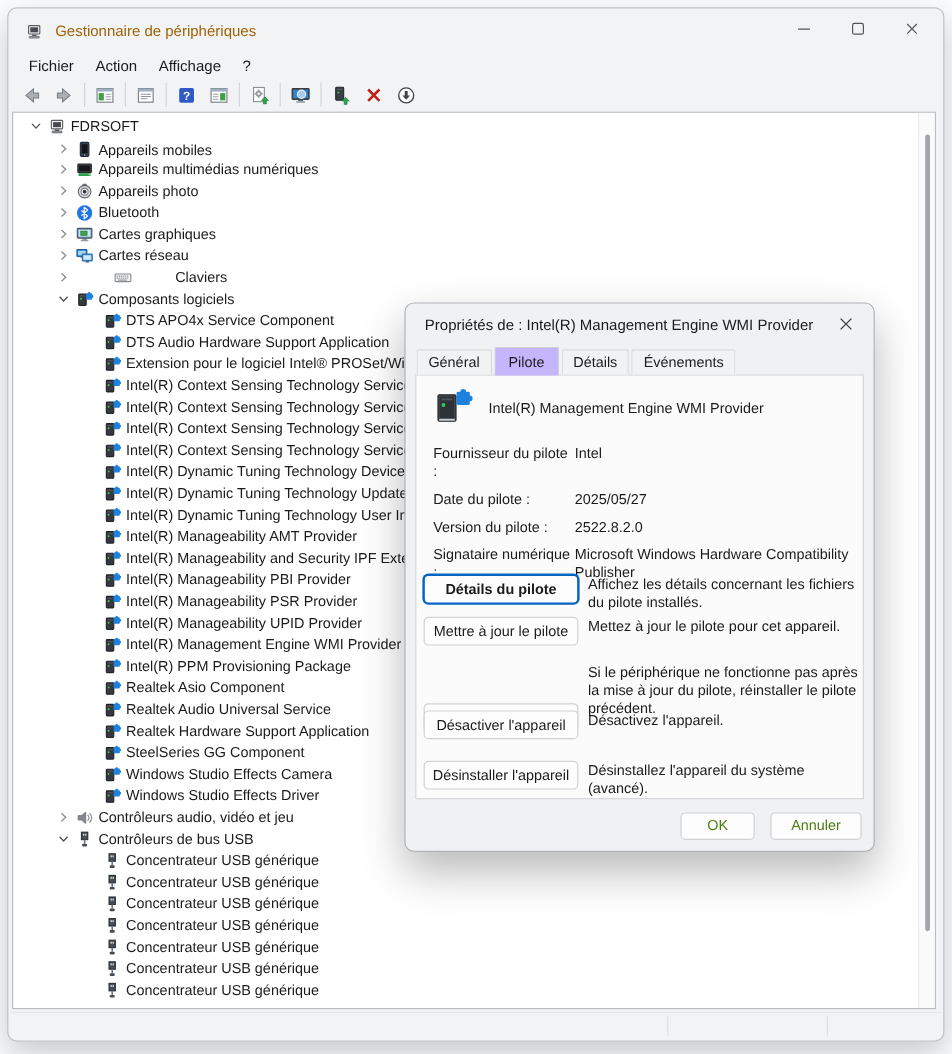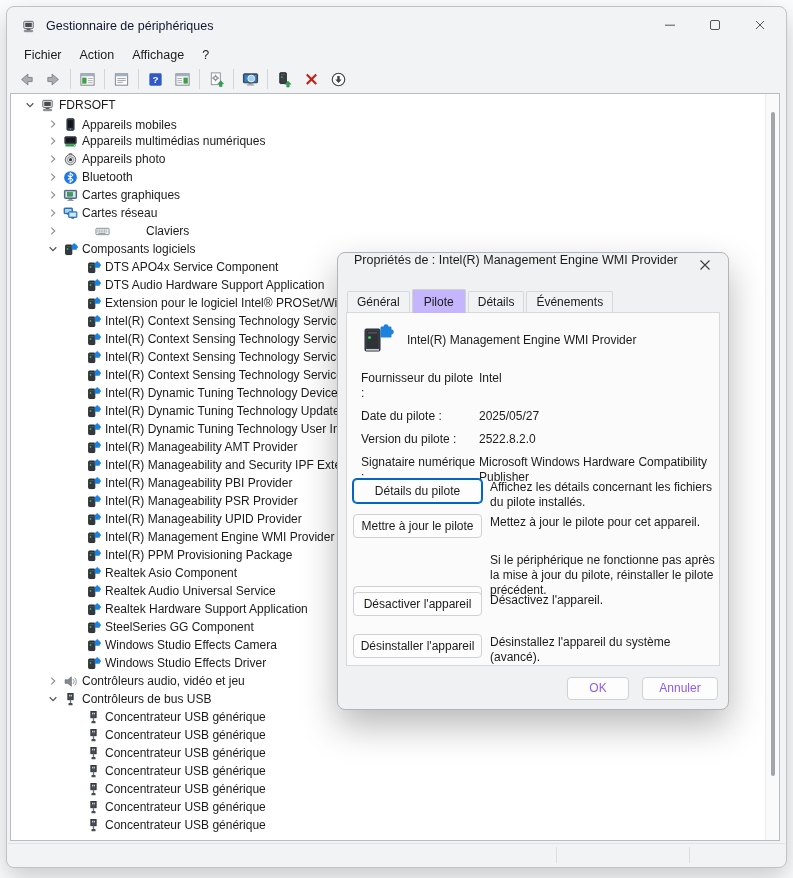--- a/index.html
+++ b/index.html
@@ -5,21 +5,21 @@
   html,body{margin:0;padding:0;width:793px;height:878px;overflow:hidden;
     background:#fbfcfd;font-family:"Liberation Sans",sans-serif;}
   *{box-sizing:border-box;}
 
   
   .window{position:absolute;left:6px;top:6px;width:781px;height:862px;
     background:#f2f3f5;border:1px solid #bfc3c7;border-radius:8px;
     box-shadow:0 10px 26px rgba(0,0,0,.20);}
   .titlebar{display:flex;align-items:center;height:38px;padding:0 4px 0 14px;}
   .app-icon{width:16px;height:16px;margin-right:9px;display:flex;align-items:center;}
-  .title{font-size:12.5px;color:#0f172a;}
+  .title{font-size:12.5px;color:#a16207;}
   .caption-buttons{margin-left:auto;display:flex;height:100%;}
   .cap-btn{width:45px;height:100%;display:flex;align-items:center;justify-content:center;}
 
   .menubar{height:19px;display:flex;align-items:center;padding:0 8px;font-size:12.5px;}
   .menu-item{padding:1px 9px;color:#1b1b1b;}
 
   .toolbar{height:30px;display:flex;align-items:center;padding:0 6px;}
   .tb-btn{width:27px;height:24px;display:flex;align-items:center;justify-content:center;}
   .tb-sep{width:1px;height:20px;background:#d3d5d8;margin:0 3px;}
 
@@ -36,47 +36,47 @@
 
   .statusbar{position:absolute;left:1px;right:1px;bottom:1px;height:23px;
     background:#f2f3f5;border-top:1px solid #e1e2e4;border-radius:0 0 7px 7px;}
   .status-sep{position:absolute;top:3px;bottom:3px;width:1px;background:#dcdee0;}
   .sep1{left:548px}.sep2{left:681px}
 
   
   .dialog{position:absolute;left:337px;top:252px;width:392px;height:458px;
     background:#f0f1f3;border:1px solid #b1b4b8;border-radius:8px;
     box-shadow:0 16px 36px rgba(0,0,0,.28);font-size:12px;color:#1b1b1b;}
-  .dialog-titlebar{height:36px;display:flex;align-items:flex-start;padding:0 8px 0 16px;font-size:12.5px;}
+  .dialog-titlebar{height:36px;display:flex;align-items:center;padding:0 8px 0 16px;font-size:12.5px;}
   .dialog-close{margin-left:auto;width:30px;height:26px;display:flex;align-items:center;justify-content:center;}
 
   .tabs{position:absolute;left:9px;top:36px;height:24px;display:flex;align-items:flex-end;z-index:2;}
   .tab{border:1px solid #d6d8da;border-bottom:none;background:#f1f2f4;
     padding:3px 9px 3px;margin-right:2px;margin-bottom:1px;border-radius:2px 2px 0 0;font-size:12px;}
   .tab.active{background:#c4b5fd;padding:5px 11px 4px;margin-bottom:0;border-color:#cfd1d3;}
 
   .tab-page{position:absolute;left:8px;right:8px;top:59px;bottom:43px;
     background:#fbfbfc;border:1px solid #d6d8da;}
   .dev-icon{position:absolute;left:12px;top:9px;width:36px;height:36px;}
   .dev-name{position:absolute;left:60px;top:20px;font-size:12px;}
   .fields{position:absolute;left:0;top:58px;right:4px;}
   .field-row{display:flex;margin-bottom:8px;}
   .flabel{padding-left:14px;width:132px;flex:none;line-height:15px;}
   .fvalue{width:230px;line-height:15px;}
 
   .action-btn{position:absolute;left:6px;width:129px;height:24px;background:#fdfdfe;
     border:1px solid #cfd1d4;border-radius:4px;font-size:12px;color:#1b1b1b;
     font-family:inherit;padding:0;}
-  .action-btn.focused{border:1px solid #0067c0;box-shadow:0 0 0 1px #0067c0;}
+  .action-btn.focused{border:1px solid #0067c0;box-shadow:0 0 0 1px #0067c0;font-weight:bold;}
   .action-desc{position:absolute;left:143px;right:3px;line-height:15px;}
 
   .dialog-footer{position:absolute;left:0;right:0;bottom:0;height:42px;
     display:flex;align-items:center;justify-content:flex-end;gap:13px;padding-right:10px;}
   .btn{height:23px;background:#fdfdfe;border:1px solid #cfd1d4;border-radius:4px;
-    font-size:12px;color:#8b5cf6;font-family:inherit;padding:0;}
+    font-size:12px;color:#4d7c0f;font-family:inherit;padding:0;}
   .btn.ok{width:62px}.btn.cancel{width:76px}
 </style>
 </head>
 <body>
 
 <div class="window">
   <div class="titlebar">
     <span class="app-icon">
         <svg width="15" height="15" viewBox="0 0 16 16">
           <rect x="3" y="2.5" width="10" height="7.5" rx="0.8" fill="#f2f3f4" stroke="#5b5e62"></rect>

